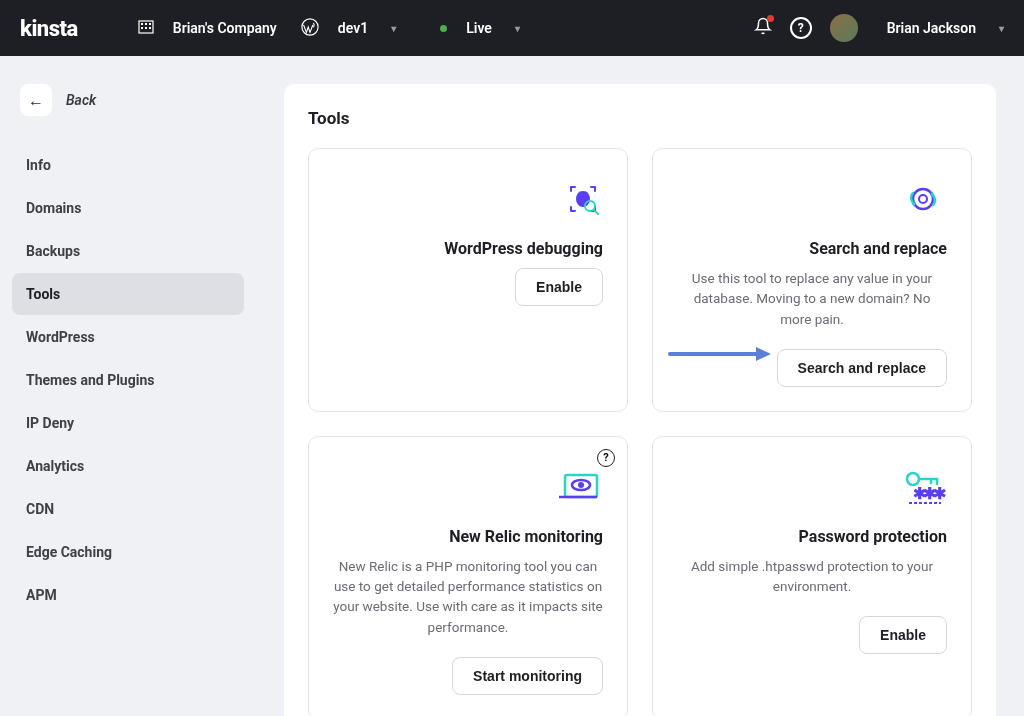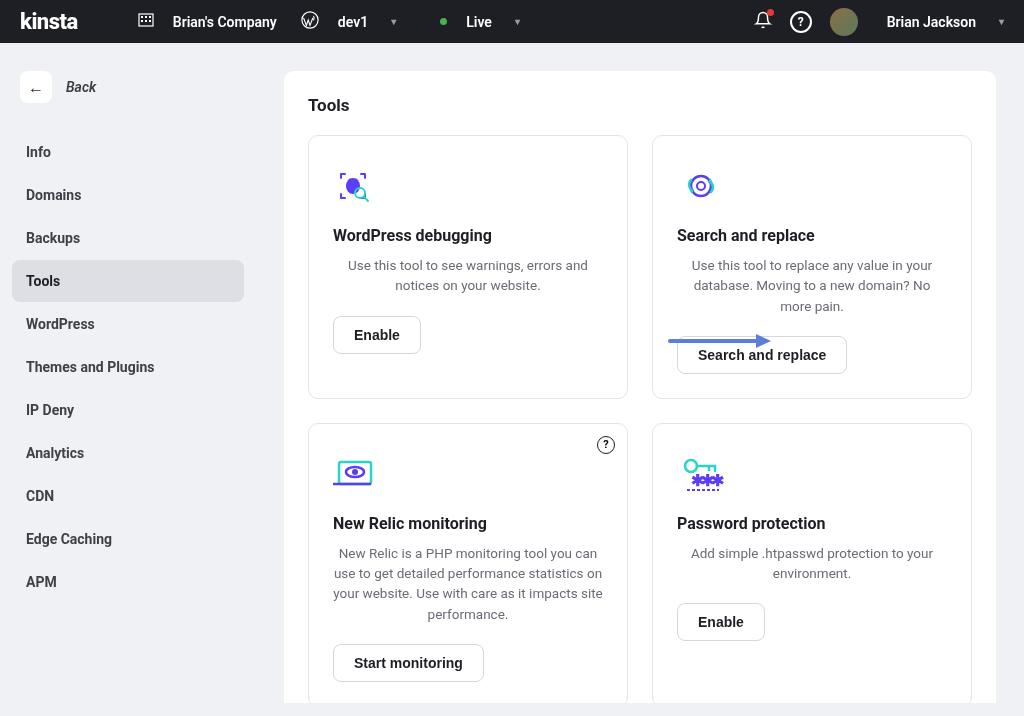--- a/index.html
+++ b/index.html
@@ -7,21 +7,21 @@
     font-family: -apple-system, BlinkMacSystemFont, "Segoe UI", Roboto, Helvetica, Arial, sans-serif;
     background: #f0f1f4;
     width: 1024px;
     height: 716px;
     overflow: hidden;
   }
 
   
   .header {
     background: #1e1f24;
-    height: 43px;
+    height: 56px;
     display: flex;
     align-items: center;
     padding: 0 20px;
     color: #fff;
   }
   .logo {
     font-weight: 800;
     font-size: 22px;
     letter-spacing: -0.5px;
     text-transform: lowercase;
@@ -97,21 +97,21 @@
     grid-template-columns: 1fr 1fr;
     gap: 24px;
     position: relative;
   }
   .tool-card {
     border:1px solid #e3e4e8;
     border-radius:10px;
     padding: 28px 24px 24px;
     display:flex;
     flex-direction:column;
-    align-items:flex-start;
+    align-items:flex-end;
     text-align:center;
     position:relative;
     min-height: 240px;
   }
   .tool-icon { height:44px; display:flex; align-items:center; justify-content:center; margin-bottom:18px; }
   .tool-title { font-size:16px; font-weight:700; color:#1e1f24; margin-bottom:10px; }
   .tool-desc { font-size:13.5px; color:#6b6d76; line-height:1.5; margin-bottom:20px; max-width: 320px;}
   .btn {
     border:1px solid #d5d7dc;
     background:#fff;
@@ -235,21 +235,20 @@
             <svg width="40" height="40" viewBox="0 0 40 40">
               <path d="M8 8 L12 8 M8 8 L8 12 M32 8 L28 8 M32 8 L32 12 M8 32 L12 32 M8 32 L8 28 M32 32 L28 32 M32 32 L32 28" stroke="#5b3df5" stroke-width="2" stroke-linecap="round"></path>
               <ellipse cx="20" cy="20" rx="7" ry="8" fill="#5b3df5"></ellipse>
               <circle cx="17" cy="14" r="1.5" fill="#5b3df5"></circle>
               <circle cx="23" cy="14" r="1.5" fill="#5b3df5"></circle>
               <circle cx="27" cy="27" r="5" fill="none" stroke="#2ad4c9" stroke-width="2"></circle>
               <line x1="31" y1="31" x2="35" y2="35" stroke="#2ad4c9" stroke-width="2" stroke-linecap="round"></line>
             </svg>
           </div>
           <div class="tool-title">WordPress debugging</div>
-          <div class="tool-desc">Use this tool to see warnings, errors and notices on your website.</div>
           <button class="btn">Enable</button>
         </div>
 
         <div class="tool-card">
           <div class="tool-icon">
             <svg width="48" height="40" viewBox="0 0 48 40">
               <circle cx="24" cy="20" r="10" fill="none" stroke="#5b3df5" stroke-width="2.5"></circle>
               <circle cx="24" cy="20" r="4" fill="none" stroke="#5b3df5" stroke-width="2"></circle>
               <path d="M14 14 Q10 18 14 24" fill="none" stroke="#2ad4c9" stroke-width="2.5" stroke-linecap="round"></path>
               <polygon points="13,25 17,23 15,28" fill="#2ad4c9"></polygon>

